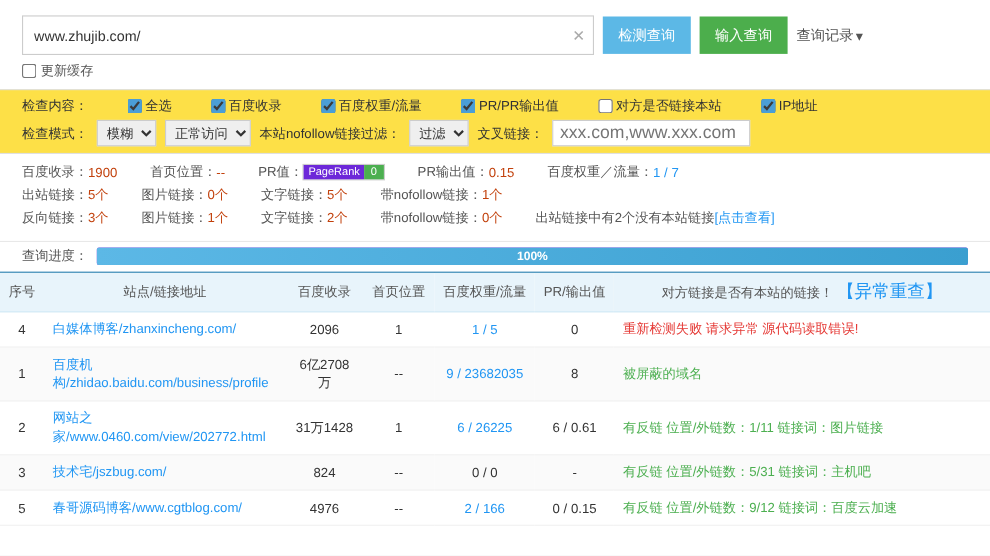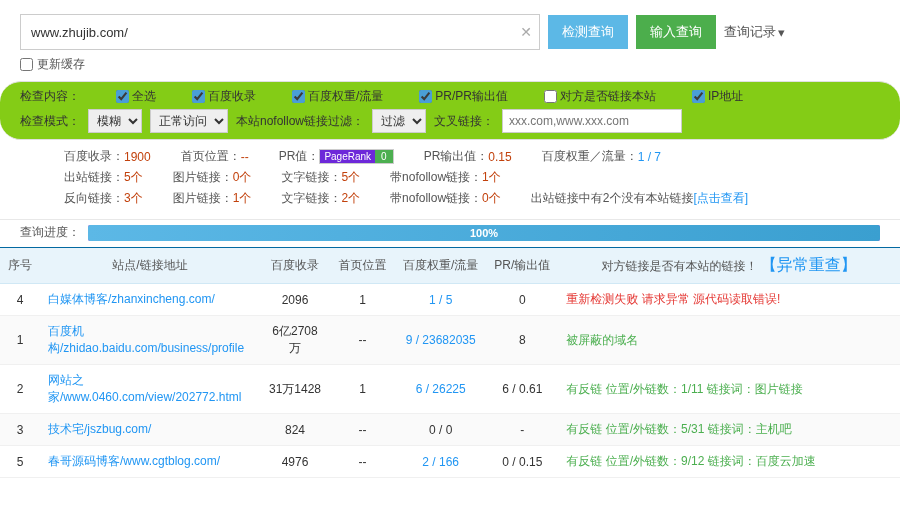--- a/index.html
+++ b/index.html
@@ -80,25 +80,24 @@
       padding: 2px 20px 8px 20px;
       display: flex;
       align-items: center;
       gap: 4px;
       color: #555;
       font-size: 12px;
     }
     .update-cache input { cursor: pointer; }
     
     .options-bar {
-      background: #84cc16;
+      background: #fde047;
       border-top: 1px solid #e0e0e0;
       border-bottom: 1px solid #e0e0e0;
       padding: 6px 20px;
-      border-radius: 21px;
     }
     .options-row {
       display: flex;
       align-items: center;
       gap: 8px;
       flex-wrap: wrap;
       margin-bottom: 4px;
     }
     .options-row:last-child { margin-bottom: 0; }
     .options-label {
@@ -122,36 +121,35 @@
       font-size: 12px;
       border: 1px solid #ccc;
       padding: 0 4px;
       color: #333;
       outline: none;
     }
     .cross-input {
       height: 24px;
       border: 1px solid #ccc;
       padding: 0 6px;
-      font-size: 12px;
+      font-size: 16px;
       color: #999;
       width: 180px;
       outline: none;
     }
     
     .stats-area {
       padding: 8px 20px;
       border-bottom: 1px solid #e8e8e8;
     }
     .stats-row {
       display: flex;
       align-items: center;
       gap: 0;
       margin-bottom: 4px;
-      margin-left: 44px;
     }
     .stat-item {
       display: flex;
       align-items: center;
       margin-right: 30px;
       font-size: 12px;
     }
     .stat-label { color: #555; }
     .stat-value { color: #c2410c; font-weight: normal; }
     .stat-value-link { color: #2196f3; cursor: pointer; }

